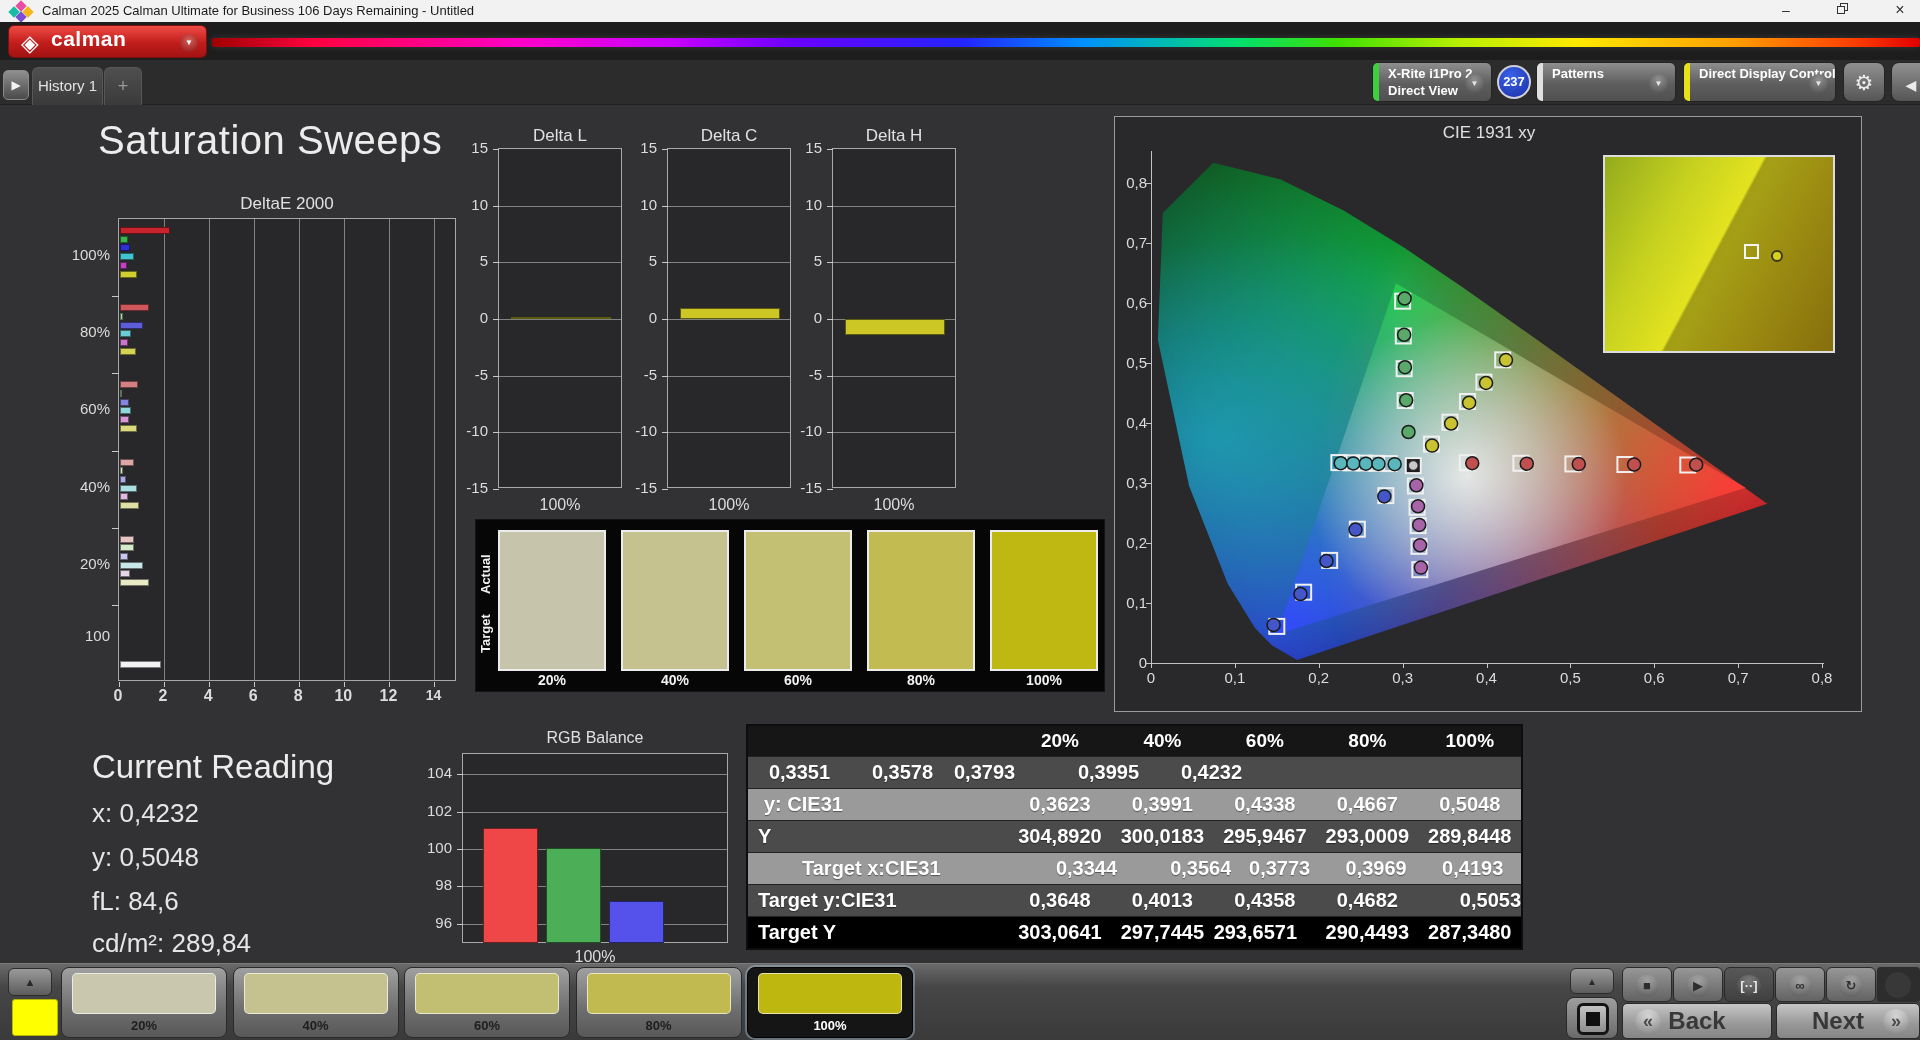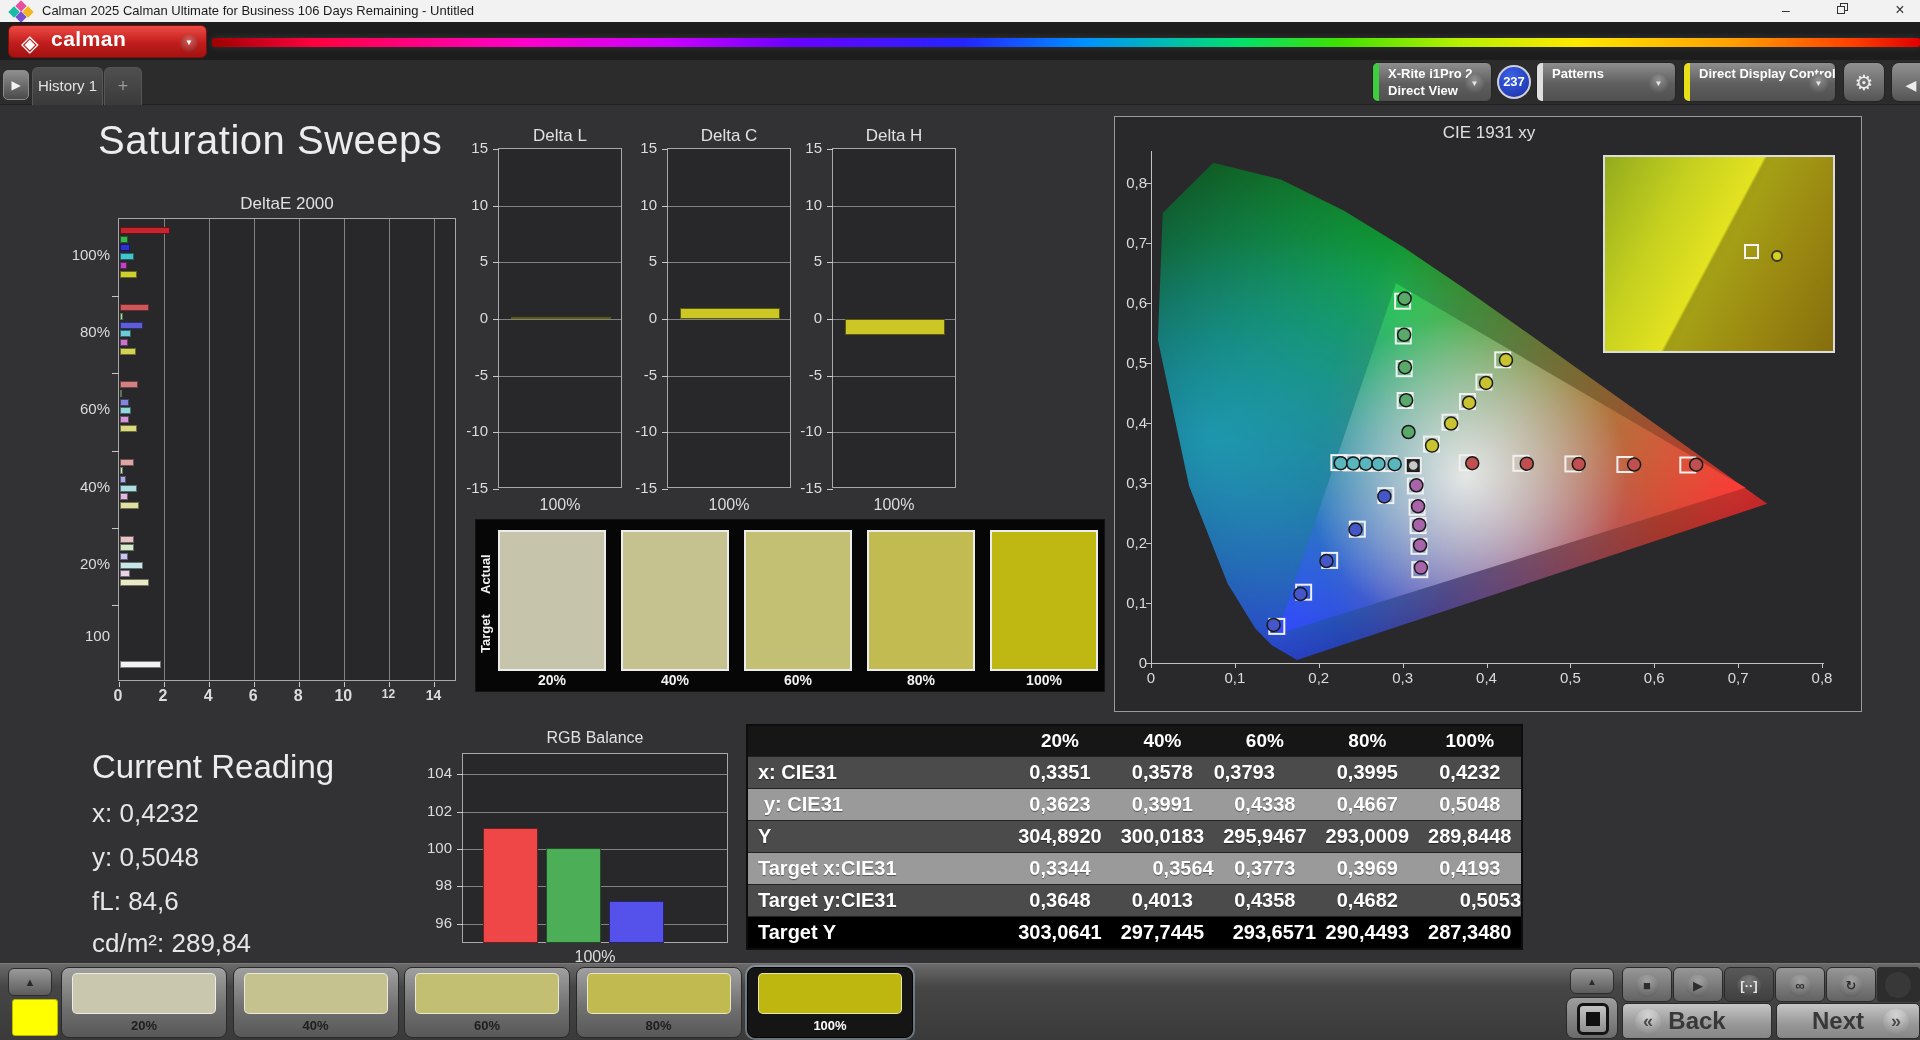--- a/index.html
+++ b/index.html
@@ -238,21 +238,21 @@
       <div class="ticklab" style="right: 2px; top: 336.667px; width: 54px; text-align: right;">20%</div>
       <div class="ticklab" style="right: 2px; top: 408.833px; width: 54px; text-align: right;">100</div>
     </div>
   <div id="deltae-xticks" style="position:absolute;left:118px;top:685px;width:338px;height:20px;">
       <div class="ticklab" style="left: -15px; top: 2px; width: 30px; text-align: center; font-weight: 600; font-size: 16px;">0</div>
       <div class="ticklab" style="left: 30.0667px; top: 2px; width: 30px; text-align: center; font-weight: 600; font-size: 16px;">2</div>
       <div class="ticklab" style="left: 75.1333px; top: 2px; width: 30px; text-align: center; font-weight: 600; font-size: 16px;">4</div>
       <div class="ticklab" style="left: 120.2px; top: 2px; width: 30px; text-align: center; font-weight: 600; font-size: 16px;">6</div>
       <div class="ticklab" style="left: 165.267px; top: 2px; width: 30px; text-align: center; font-weight: 600; font-size: 16px;">8</div>
       <div class="ticklab" style="left: 210.333px; top: 2px; width: 30px; text-align: center; font-weight: 600; font-size: 16px;">10</div>
-      <div class="ticklab" style="left: 255.4px; top: 2px; width: 30px; text-align: center; font-weight: 600; font-size: 12px;">12</div>
+      <div class="ticklab" style="left: 255.4px; top: 2px; width: 30px; text-align: center; font-weight: 600; font-size: 16px;">12</div>
       <div class="ticklab" style="left: 300.467px; top: 2px; width: 30px; text-align: center; font-weight: 600; font-size: 14px;">14</div>
     </div>
 
   <div id="delta-small-charts">
       <div class="chart-title" style="left: 488px; top: 126px; width: 144px;">Delta L</div>
       <div class="plot" style="left: 498px; top: 148px; width: 124px; height: 340px;">
         <div class="tickmark" style="left: -6px; top: 0px; width: 6px; height: 1px;"></div>
         <div class="gridH" style="top: 56.6667px;"></div>
         <div class="tickmark" style="left: -6px; top: 56.6667px; width: 6px; height: 1px;"></div>
         <div class="gridH" style="top: 113.333px;"></div>
@@ -541,21 +541,20 @@
   <div class="rtable" id="results-table">
       <div class="rt-row rt-head" style="background: rgb(22, 22, 22);">
         <div class="rt-cell" style="width: 262px; text-align: left; padding-left: 10px;"></div>
         <div class="rt-cell" style="width: 103px; text-align: center; padding-left: 0px;">20%</div>
         <div class="rt-cell" style="width: 103px; text-align: center; padding-left: 0px;">40%</div>
         <div class="rt-cell" style="width: 103px; text-align: center; padding-left: 0px;">60%</div>
         <div class="rt-cell" style="width: 103px; text-align: center; padding-left: 0px;">80%</div>
         <div class="rt-cell" style="width: 103px; text-align: center; padding-left: 0px;">100%</div>
       </div>
       <div class="rt-row" style="background: rgb(75, 75, 75); border-top: 1px solid rgb(34, 34, 34);">
-        <div class="rt-cell" style="width: 262px; padding-left: 10px;">x: CIE31</div>
         <div class="rt-cell" style="width: 103px; text-align: center;">0,3351</div>
         <div class="rt-cell" style="width: 103px; text-align: center;">0,3578</div>
         <div class="rt-cell" style="width: 103px; text-align: left;">0,3793</div>
         <div class="rt-cell" style="width: 103px; text-align: center;">0,3995</div>
         <div class="rt-cell" style="width: 103px; text-align: center;">0,4232</div>
       </div>
       <div class="rt-row" style="background: rgb(154, 154, 154); border-top: 1px solid rgb(34, 34, 34);">
         <div class="rt-cell" style="width: 262px; padding-left: 16px;">y: CIE31</div>
         <div class="rt-cell" style="width: 103px; text-align: center;">0,3623</div>
         <div class="rt-cell" style="width: 103px; text-align: center;">0,3991</div>
@@ -564,41 +563,41 @@
         <div class="rt-cell" style="width: 103px; text-align: center;">0,5048</div>
       </div>
       <div class="rt-row" style="background: rgb(75, 75, 75); border-top: 1px solid rgb(34, 34, 34);">
         <div class="rt-cell" style="width: 262px; padding-left: 10px;">Y</div>
         <div class="rt-cell" style="width: 103px; text-align: center;">304,8920</div>
         <div class="rt-cell" style="width: 103px; text-align: center;">300,0183</div>
         <div class="rt-cell" style="width: 103px; text-align: center;">295,9467</div>
         <div class="rt-cell" style="width: 103px; text-align: center;">293,0009</div>
         <div class="rt-cell" style="width: 103px; text-align: center;">289,8448</div>
       </div>
-      <div class="rt-row" style="background: rgb(154, 154, 154); border-top: 1px solid rgb(34, 34, 34);">
+      <div class="rt-row" style="background: rgb(154, 154, 154); border-top: 1px solid rgb(34, 34, 34); padding-left: 44px;">
         <div class="rt-cell" style="width: 262px; padding-left: 10px;">Target x:CIE31</div>
         <div class="rt-cell" style="width: 103px; text-align: center;">0,3344</div>
         <div class="rt-cell" style="width: 103px; text-align: right;">0,3564</div>
         <div class="rt-cell" style="width: 103px; text-align: center;">0,3773</div>
         <div class="rt-cell" style="width: 103px; text-align: center;">0,3969</div>
         <div class="rt-cell" style="width: 103px; text-align: center;">0,4193</div>
       </div>
       <div class="rt-row" style="background: rgb(75, 75, 75); border-top: 1px solid rgb(34, 34, 34);">
         <div class="rt-cell" style="width: 262px; padding-left: 10px;">Target y:CIE31</div>
         <div class="rt-cell" style="width: 103px; text-align: center;">0,3648</div>
         <div class="rt-cell" style="width: 103px; text-align: center;">0,4013</div>
         <div class="rt-cell" style="width: 103px; text-align: center;">0,4358</div>
         <div class="rt-cell" style="width: 103px; text-align: center;">0,4682</div>
         <div class="rt-cell" style="width: 103px; text-align: right;">0,5053</div>
       </div>
       <div class="rt-row" style="background: #000000; border-top: 1px solid rgb(34, 34, 34);">
         <div class="rt-cell" style="width: 262px; padding-left: 10px;">Target Y</div>
         <div class="rt-cell" style="width: 103px; text-align: center;">303,0641</div>
         <div class="rt-cell" style="width: 103px; text-align: center;">297,7445</div>
-        <div class="rt-cell" style="width: 103px; text-align: right;">293,6571</div>
+        <div class="rt-cell" style="width: 103px; text-align: left;">293,6571</div>
         <div class="rt-cell" style="width: 103px; text-align: center;">290,4493</div>
         <div class="rt-cell" style="width: 103px; text-align: center;">287,3480</div>
       </div>
     </div>
 
   <div class="bottombar">
     <div class="bb-up"><span>▲</span></div>
     <div class="bb-yellow" id="bb-yellow" style="background: rgb(255, 255, 0);"></div>
     <div id="pattern-strip">
         <div class="pattern-btn" style="left: 61px;">

